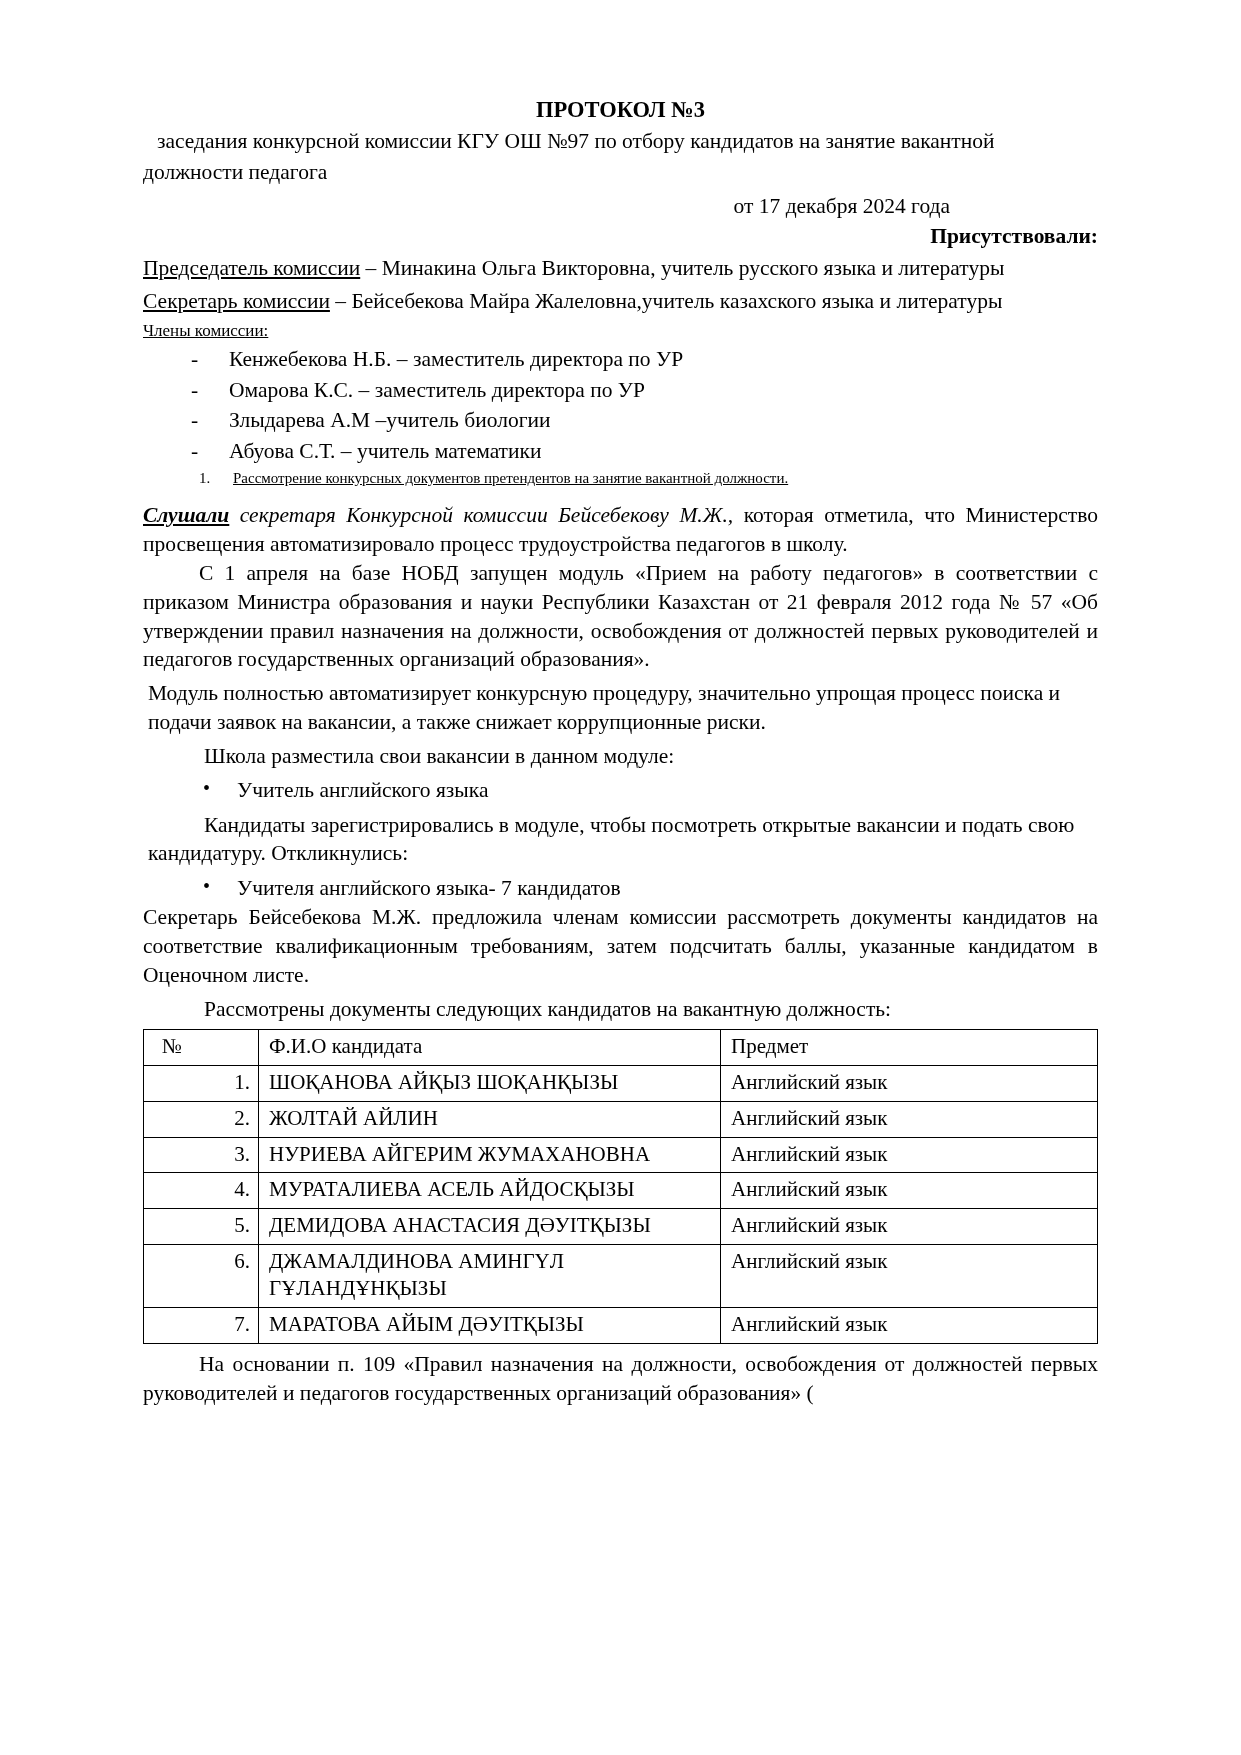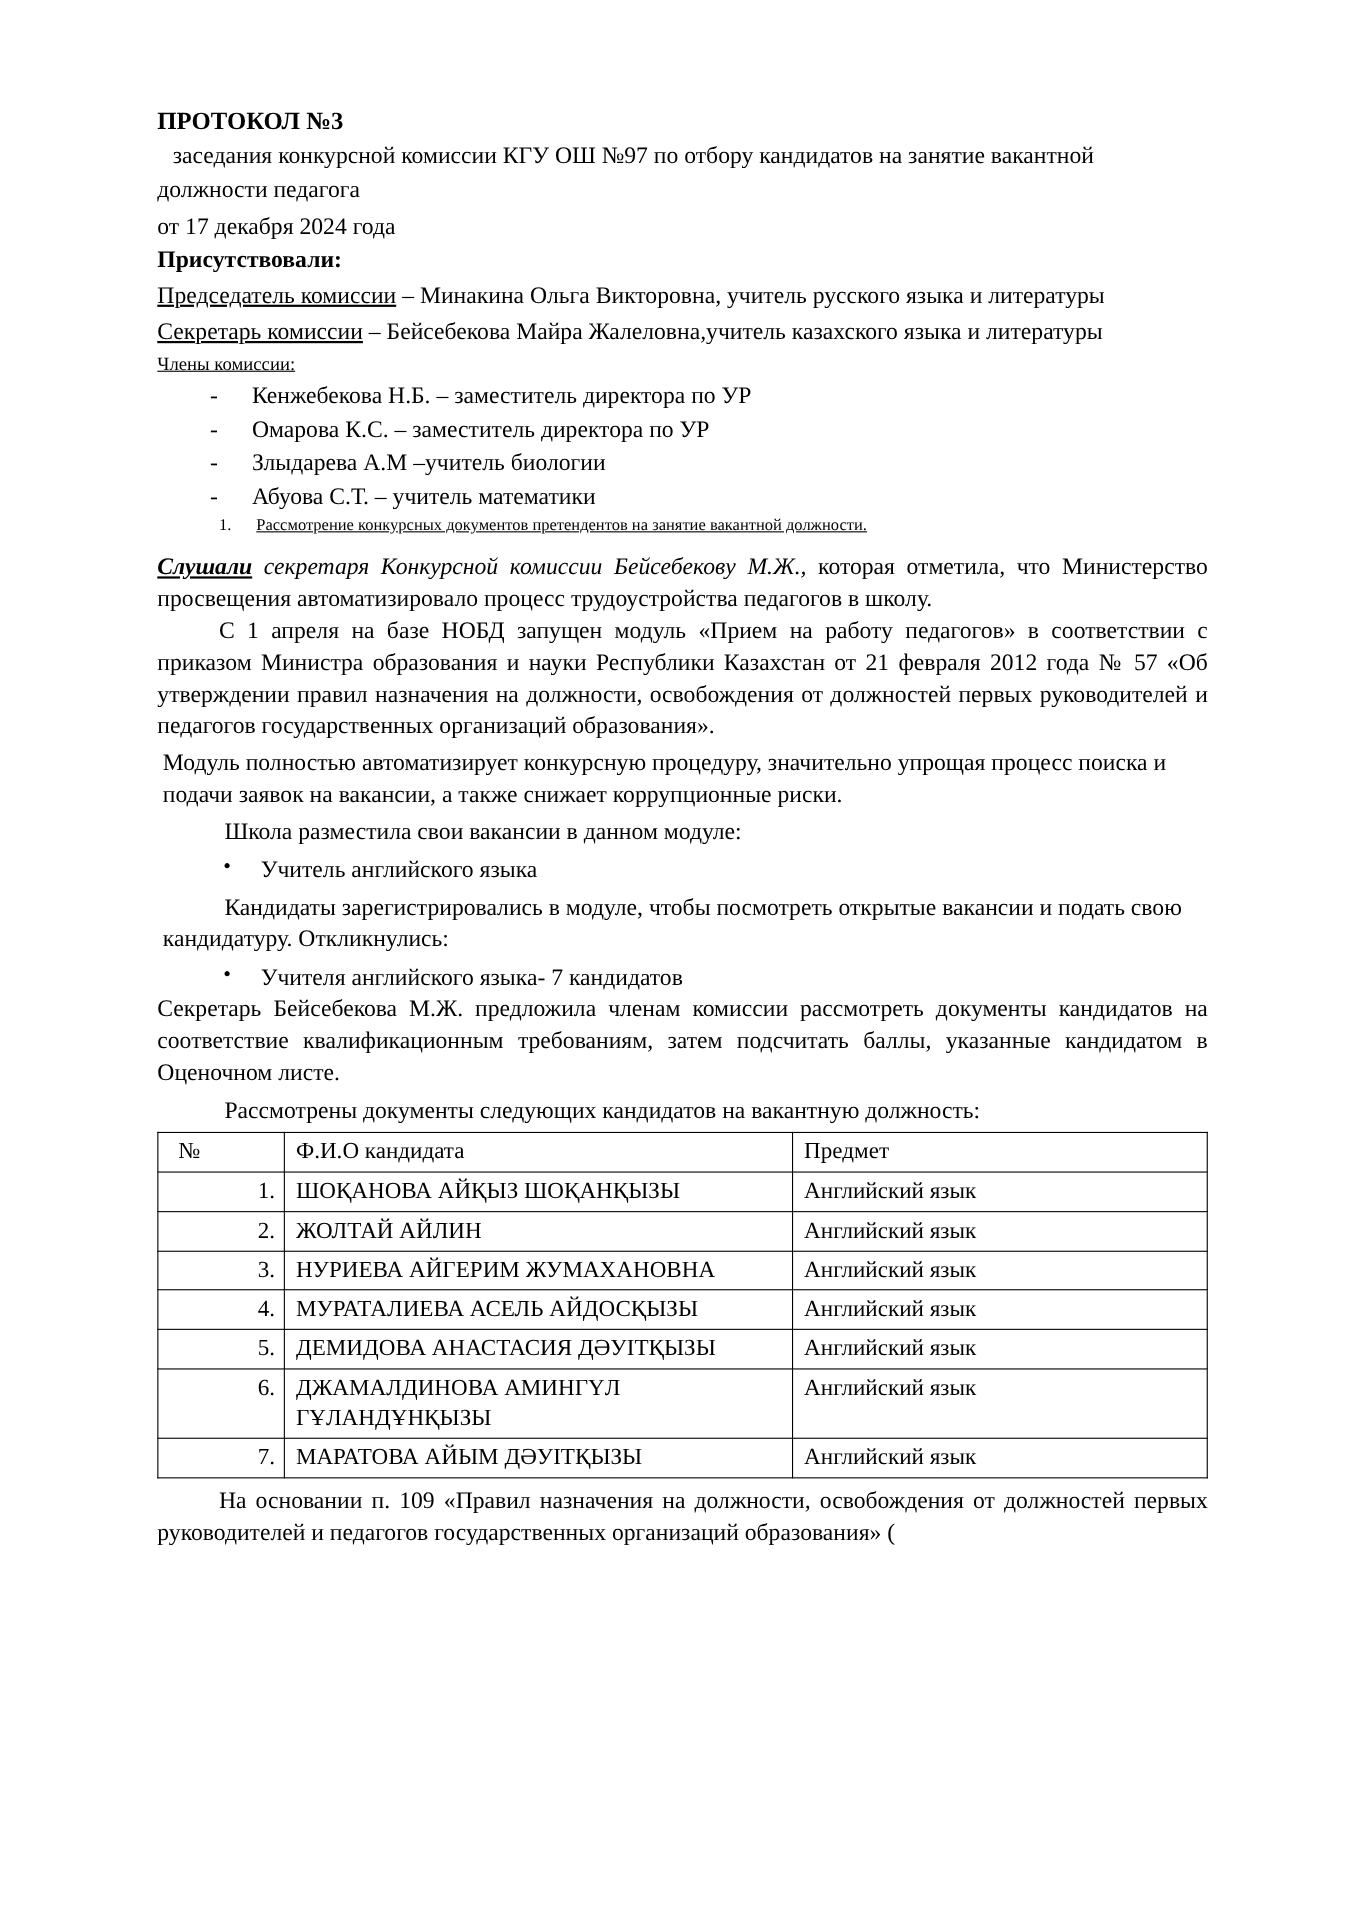--- a/index.html
+++ b/index.html
@@ -22,40 +22,41 @@
     padding: 96px 143px 0 143px;
     background: #ffffff;
   }
   .doc-body {
     font-size: 21.5px;
     line-height: 1.30;
   }
 
   
   .title {
-    text-align: left;
+    text-align: center;
     font-weight: bold;
     font-size: 22.5px;
     line-height: 1.25;
     margin: 0 0 2px 0;
   }
   .subtitle {
     text-align: left;
     font-size: 21.5px;
     line-height: 1.42;
     margin: 0;
     text-indent: 14px;
   }
   .date-line {
+    text-align: right;
     font-size: 21.5px;
     margin: 6px 0 0 0;
     padding-right: 148px;
   }
   .present-head {
-    text-align: left;
+    text-align: right;
     font-weight: bold;
     font-size: 21.5px;
     margin: 2px 0 0 0;
   }
   .center-line {
     text-align: left;
     font-size: 21.5px;
     line-height: 1.42;
     margin: 2px 0 0 0;
   }

